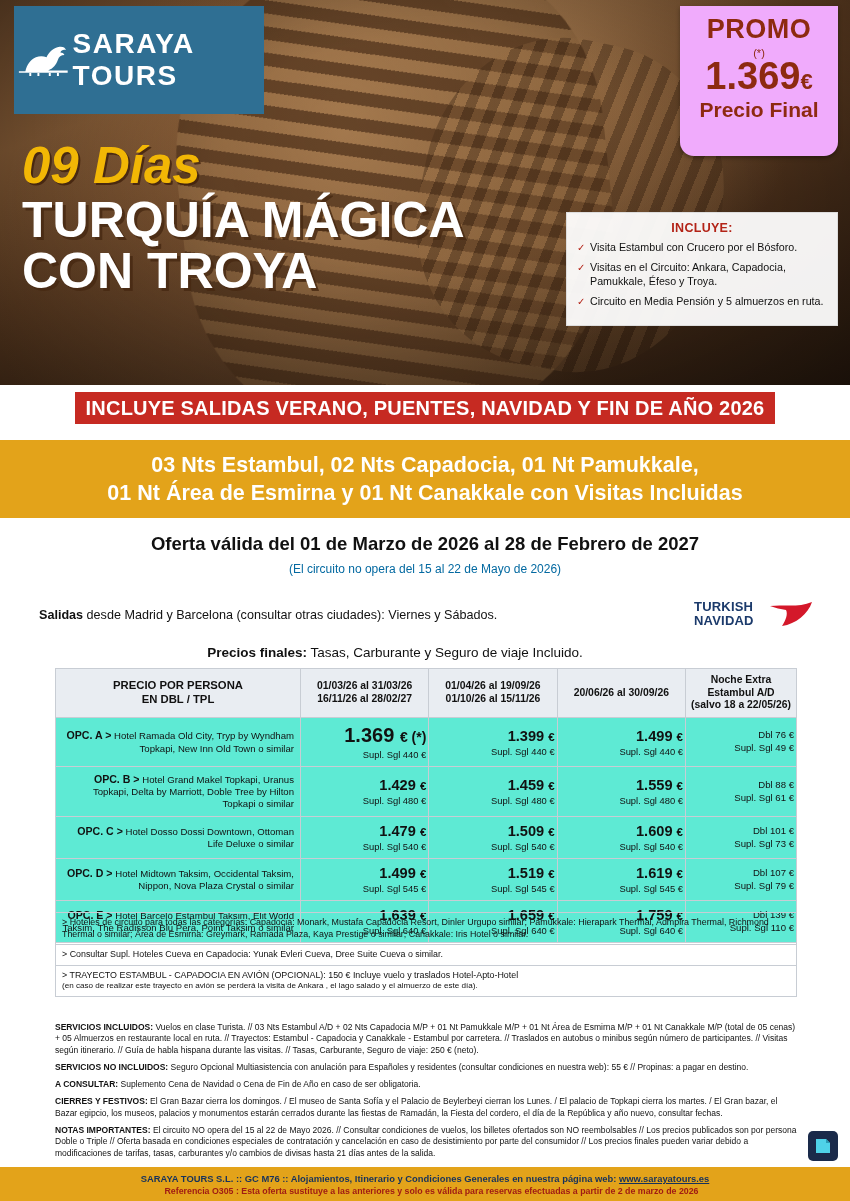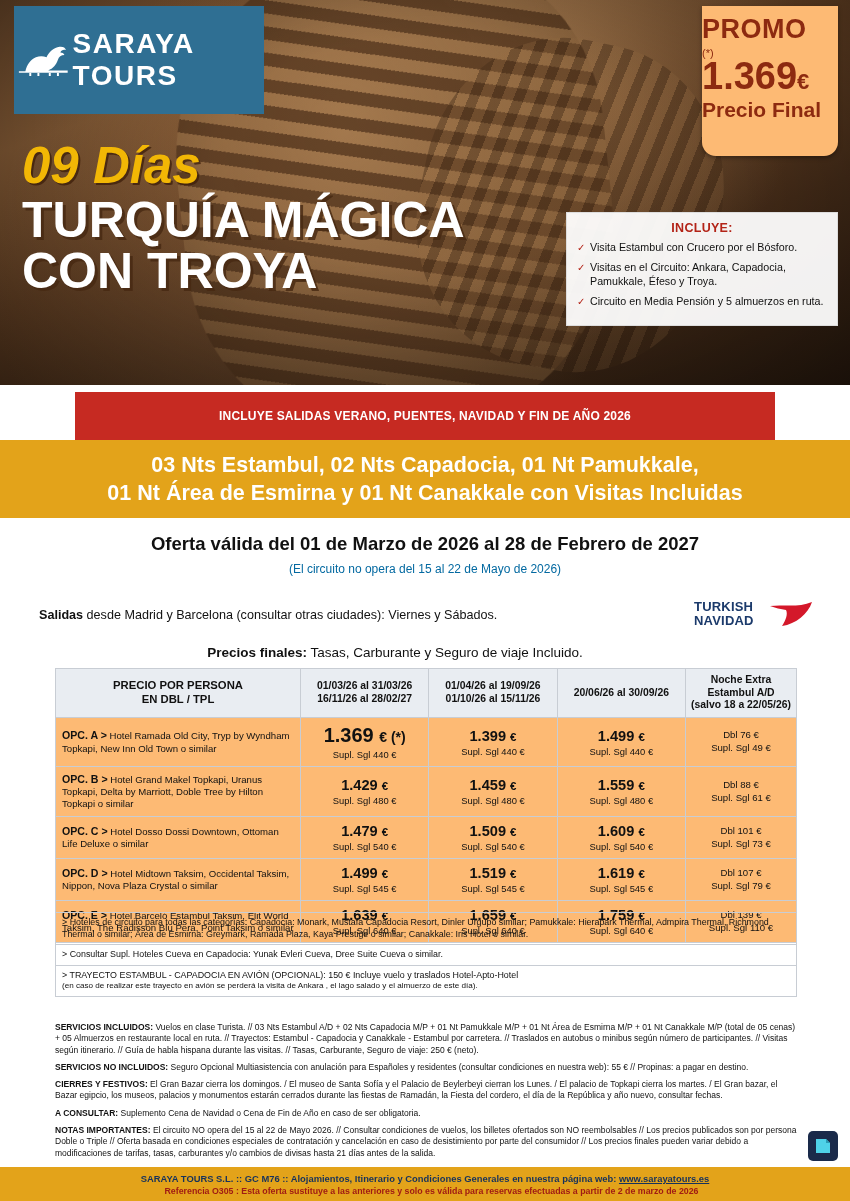--- a/index.html
+++ b/index.html
@@ -41,23 +41,23 @@
   .logo-box{
     position:absolute;left:14px;top:6px;width:250px;height:108px;
     background:#2f6f93;display:flex;align-items:center;justify-content:center;
   }
   .logo-mark{width:72px;height:42px;margin-bottom:2px;}
   .logo-text{
     color:#fff;font-size:28px;font-weight:bold;letter-spacing:1.5px;
   }
 
   .promo-box{
-    position:absolute;right:12px;top:6px;width:136px;height:150px;
-    background:#fdba74;border-radius:0 0 14px 14px;
-    color:#8a2b12;
+    position:absolute;right:12px;top:6px;width:158px;height:150px;
+    background:#f0abfc;border-radius:0 0 14px 14px;
+    text-align:center;color:#8a2b12;
     box-shadow:0 2px 4px rgba(0,0,0,.35);
   }
   .promo-title{font-size:27px;font-weight:bold;color:#8d2a10;margin-top:8px;letter-spacing:.5px;}
   .promo-aster{font-size:11px;color:#8d2a10;margin-top:2px;}
   .promo-price{font-size:38px;font-weight:bold;color:#8d2a10;line-height:1;margin-top:-2px;}
   .promo-price .cur{font-size:22px;}
   .promo-final{font-size:21px;font-weight:bold;color:#8d2a10;margin-top:3px;}
 
   .title-block{position:absolute;left:22px;top:140px;}
   .t-days{
@@ -74,23 +74,23 @@
     position:absolute;right:12px;top:212px;width:250px;
     background:rgba(255,255,255,.94);border:1px solid #ddd;padding:8px 10px 10px 10px;
   }
   .includes h4{margin:0 0 6px 0;font-size:12.5px;color:#b32317;text-align:center;letter-spacing:.3px;}
   .includes ul{list-style:none;margin:0;padding:0;}
   .includes li{font-size:10.7px;line-height:1.3;color:#111;margin-bottom:6px;padding-left:13px;position:relative;}
   .includes li:before{content:"\2713";position:absolute;left:0;top:0;color:#b32317;font-size:10px;}
 
   
   .red-banner{
-    position:absolute;left:75px;top:392px;width:700px;height:48px;
+    position:absolute;left:75px;top:392px;width:700px;height:32px;
     background:#c62a22;color:#fff;display:flex;align-items:center;justify-content:center;
-    font-size:12px;font-weight:bold;letter-spacing:.2px;
+    font-size:20px;font-weight:bold;letter-spacing:.2px;
   }
   
   .gold-banner{
     position:absolute;left:0;top:440px;width:850px;height:78px;background:#e3a31a;
     color:#fff;display:flex;flex-direction:column;align-items:center;justify-content:center;
     text-align:center;
   }
   .gold-banner div{font-size:21.5px;font-weight:bold;line-height:1.32;}
 
   
@@ -104,23 +104,23 @@
   .airline .al-name{font-size:13px;font-weight:bold;color:#1b3a6b;line-height:1.05;letter-spacing:.2px;}
   .airline .al-sub{font-size:13px;font-weight:bold;color:#1b3a6b;line-height:1.05;letter-spacing:.2px;}
   .airline svg{position:absolute;right:0;top:0;}
 
   .final-prices{position:absolute;left:0;top:645px;width:790px;text-align:center;font-size:13.5px;color:#111;}
   .final-prices b{font-weight:bold;}
 
   
   table.pricing{
     position:absolute;left:55px;top:668px;width:742px;border-collapse:collapse;
-    background:#fdba74;
-  }
-  table.pricing th,table.pricing td{border:1px solid #c8cdd4;vertical-align:middle;}
+    background:#5eead4;
+  }
+  table.pricing th,table.pricing td{border:1px solid #c8cdd4;vertical-align:middle;text-align:right;}
   table.pricing thead th{background:#e9edf2;padding:5px 4px;font-size:10.4px;line-height:1.22;text-align:center;color:#111;}
   table.pricing thead th.first{font-size:11.3px;}
   td.opt{padding:6px 6px;font-size:9.6px;line-height:1.25;color:#111;width:232px;}
   td.opt b{font-size:10.6px;}
   td.price{text-align:center;padding:6px 2px;}
   td.price .p{font-size:14.6px;font-weight:bold;color:#111;}
   td.price .p.big{font-size:20px;}
   td.price .p .cur{font-size:11.5px;font-weight:bold;}
   td.price .p.big .cur{font-size:14px;}
   td.price .s{font-size:9.4px;color:#111;margin-top:2px;}
@@ -352,22 +352,22 @@
   <div class="note-row">&gt; Consultar Supl. Hoteles Cueva en Capadocia: Yunak Evleri Cueva, Dree Suite Cueva o similar.</div>
   <div class="note-row">
     <div>&gt; TRAYECTO ESTAMBUL - CAPADOCIA EN AVIÓN (OPCIONAL): 150 € Incluye vuelo y traslados Hotel-Apto-Hotel</div>
     <div class="sub">(en caso de realizar este trayecto en avión se perderá la visita de Ankara , el lago salado y el almuerzo de este día).</div>
   </div>
 </div>
 
 <div class="services">
   <p><b>SERVICIOS INCLUIDOS:</b><span> Vuelos en clase Turista. // 03 Nts Estambul A/D + 02 Nts Capadocia M/P + 01 Nt Pamukkale M/P + 01 Nt Área de Esmirna M/P + 01 Nt Canakkale M/P (total de 05 cenas) + 05 Almuerzos en restaurante local en ruta. // Trayectos: Estambul - Capadocia y Canakkale - Estambul por carretera. // Traslados en autobus o minibus según número de participantes. // Visitas según itinerario. // Guía de habla hispana durante las visitas. // Tasas, Carburante, Seguro de viaje: 250 € (neto).</span></p>
   <p><b>SERVICIOS NO INCLUIDOS:</b><span> Seguro Opcional Multiasistencia con anulación para Españoles y residentes (consultar condiciones en nuestra web): 55 € // Propinas: a pagar en destino.</span></p>
+  <p><b>A CONSULTAR:</b><span> Suplemento Cena de Navidad o Cena de Fin de Año en caso de ser obligatoria.</span></p>
   <p><b>CIERRES Y FESTIVOS:</b><span> El Gran Bazar cierra los domingos. / El museo de Santa Sofía y el Palacio de Beylerbeyi cierran los Lunes. / El palacio de Topkapi cierra los martes. / El Gran bazar, el Bazar egipcio, los museos, palacios y monumentos estarán cerrados durante las fiestas de Ramadán, la Fiesta del cordero, el día de la República y año nuevo, consultar fechas.</span></p>
-  <p><b>A CONSULTAR:</b><span> Suplemento Cena de Navidad o Cena de Fin de Año en caso de ser obligatoria.</span></p>
   <p><b>NOTAS IMPORTANTES:</b><span> El circuito NO opera del 15 al 22 de Mayo 2026. // Consultar condiciones de vuelos, los billetes ofertados son NO reembolsables // Los precios publicados son por persona Doble o Triple // Oferta basada en condiciones especiales de contratación y cancelación en caso de desistimiento por parte del consumidor // Los precios finales pueden variar debido a modificaciones de tarifas, tasas, carburantes y/o cambios de divisas hasta 21 días antes de la salida.</span></p>
 </div>
 
 <div class="pdf-badge">
   <svg width="20" height="20" viewBox="0 0 20 20">
     <path d="M3 3 H13 L17 7 V17 H3 Z" fill="#4fd2e8"></path>
     <path d="M13 3 V7 H17 Z" fill="#2a9bb5"></path>
   </svg>
 </div>
 

